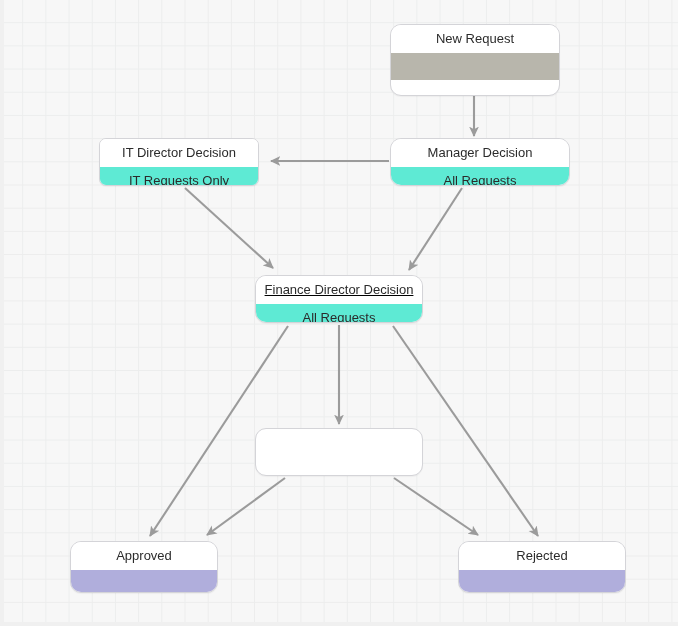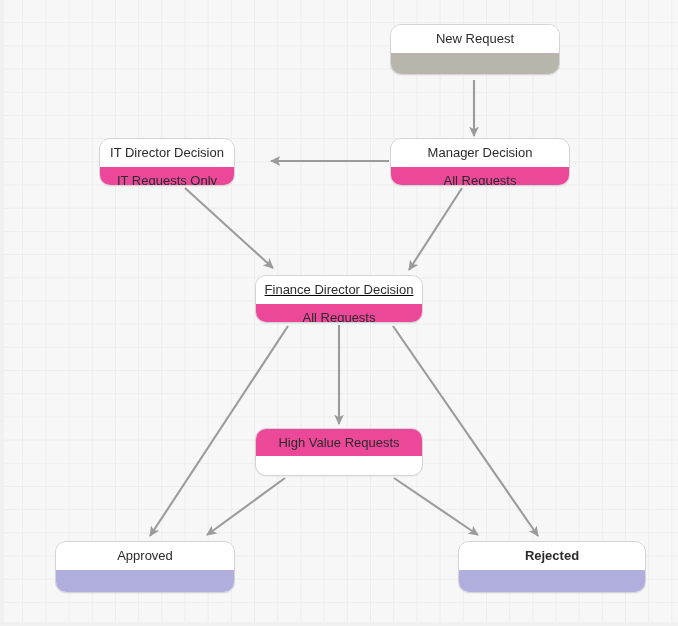--- a/index.html
+++ b/index.html
@@ -75,21 +75,21 @@
     font-size: 13px;
     color: #2b2b2b;
     white-space: nowrap;
     overflow: hidden;
   }
 
   
   .node.decision .node-body {
     height: 27px;
     line-height: 27px;
-    background: #ec4899;
+    background: #5eead4;
   }
 
   
   .node.terminal .node-body {
     height: 22px;
     line-height: 22px;
   }
 </style>
 </head>
 <body>
@@ -120,47 +120,46 @@
       <line x1="288" y1="326" x2="150" y2="536"></line>
 
       <line x1="393" y1="326" x2="538" y2="536"></line>
 
       <line x1="285" y1="478" x2="207" y2="535"></line>
 
       <line x1="394" y1="478" x2="478" y2="535"></line>
     </g>
   </svg>
 
-  <div class="node terminal" id="node-new-request" style="left:390px; top:24px; width:170px; height:51px;">
+  <div class="node terminal" id="node-new-request" style="left:390px; top:24px; width:170px; height:72px;">
     <div class="node-title">New Request</div>
     <div class="node-body" style="height:27px; line-height:27px; background:#b8b6ac;"></div>
   </div>
 
-  <div class="node decision" id="node-it-director-decision" style="left:99px; top:138px; width:136px; height:48px;">
+  <div class="node decision" id="node-it-director-decision" style="left:99px; top:138px; width:160px; height:48px;border-radius:7px;">
     <div class="node-title">IT Director Decision</div>
     <div class="node-body">IT Requests Only</div>
   </div>
 
   <div class="node decision" id="node-manager-decision" style="left:390px; top:138px; width:180px; height:48px;">
     <div class="node-title">Manager Decision</div>
     <div class="node-body">All Requests</div>
   </div>
 
   <div class="node decision" id="node-finance-director-decision" style="left:255px; top:275px; width:168px; height:48px;text-decoration:underline;">
     <div class="node-title">Finance Director Decision</div>
     <div class="node-body">All Requests</div>
   </div>
 
   <div class="node decision" id="node-ceo-decision" style="left:255px; top:428px; width:168px; height:48px;">
-    <div class="node-body">High Value Requests</div>
   </div>
 
-  <div class="node terminal" id="node-approved" style="left:55px; top:541px; width:180px; height:52px;">
+  <div class="node terminal" id="node-approved" style="left:70px; top:541px; width:148px; height:52px;">
     <div class="node-title">Approved</div>
     <div class="node-body" style="height:23px; line-height:23px; background:#b0aedc;"></div>
   </div>
 
-  <div class="node terminal" id="node-rejected" style="left:458px; top:541px; width:188px; height:52px;font-weight:bold;">
+  <div class="node terminal" id="node-rejected" style="left:458px; top:541px; width:168px; height:52px;">
     <div class="node-title">Rejected</div>
     <div class="node-body" style="height:23px; line-height:23px; background:#b0aedc;"></div>
   </div>
 
 </div>
 
 </body></html>

